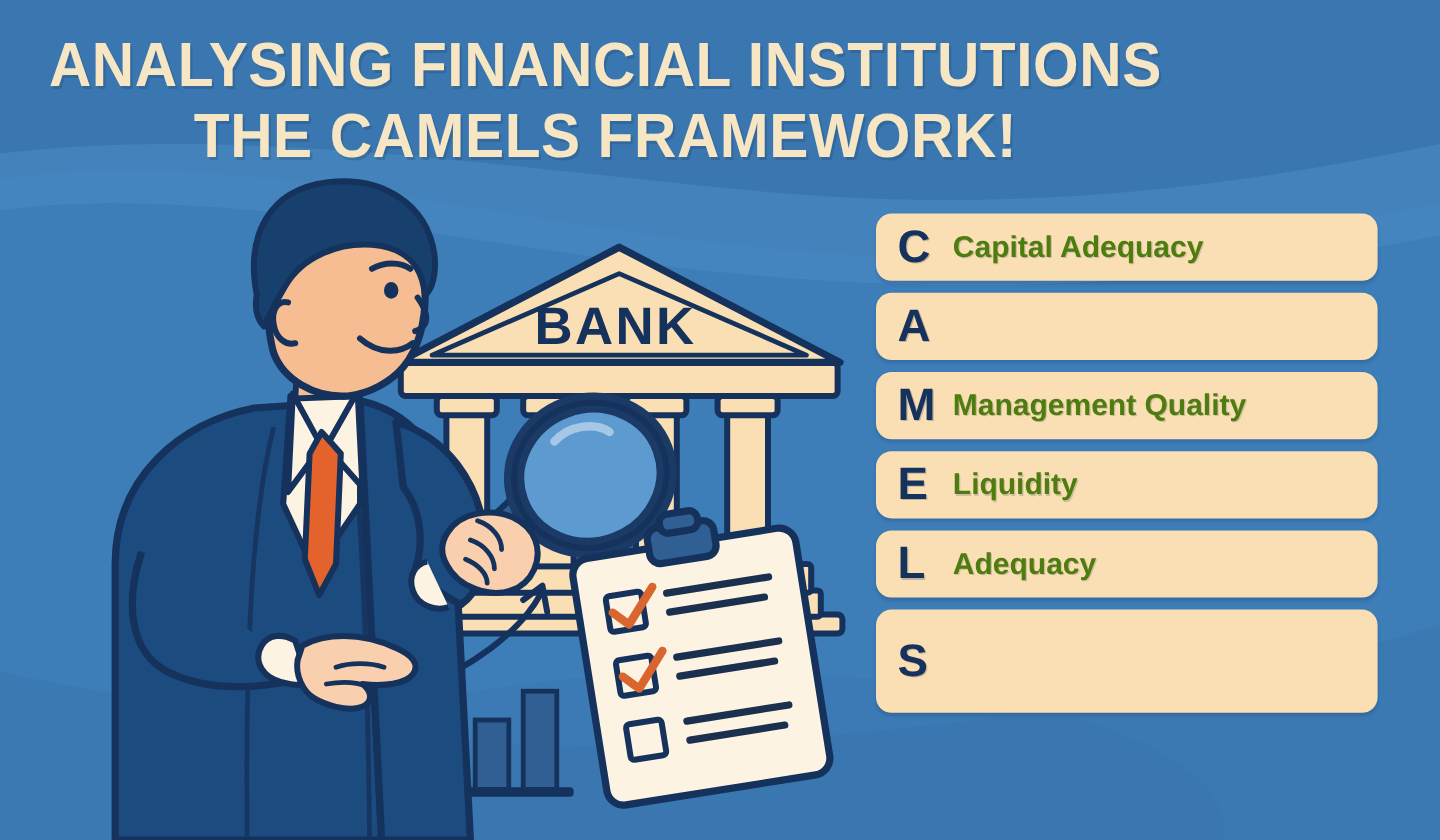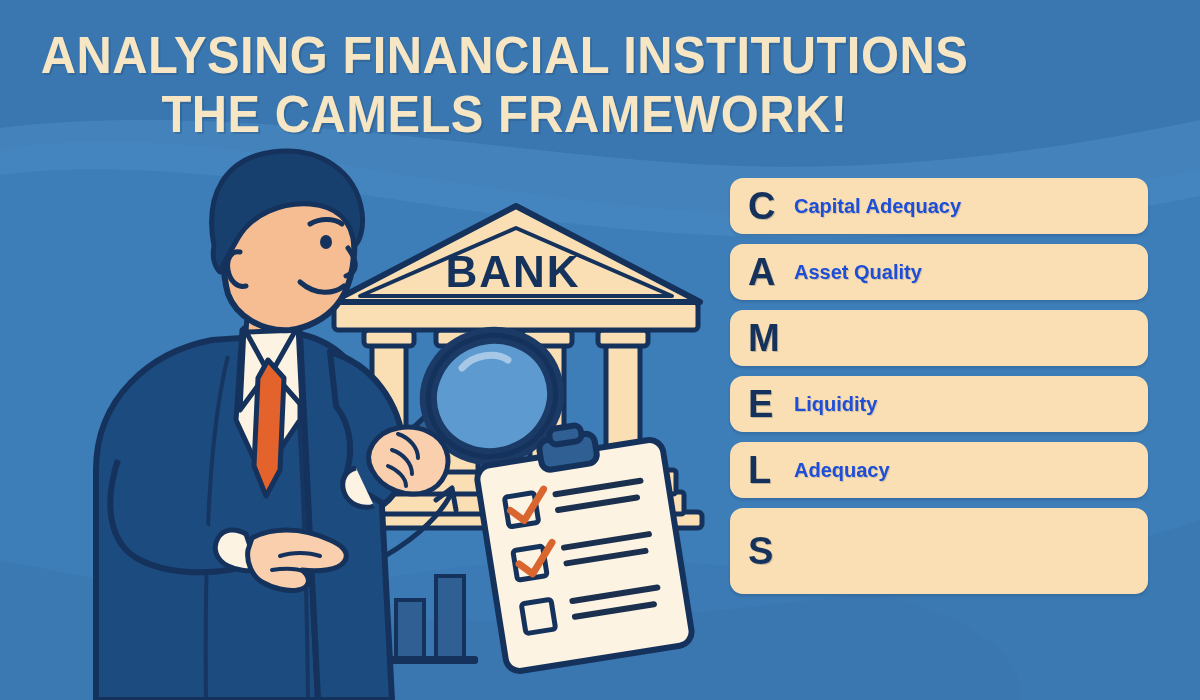--- a/index.html
+++ b/index.html
@@ -69,23 +69,23 @@
     color: #15325c;
     font-weight: 700;
     font-size: 38px;
     line-height: 1;
     width: 46px;
     flex: 0 0 46px;
     text-align: left;
     text-shadow: 1px 1px 0 rgba(20,44,74,0.25);
   }
   .camels-label {
-    color: #1d4ed8;
+    color: #4d7c0f;
     font-weight: 700;
-    font-size: 20px;
+    font-size: 25px;
     line-height: 1.12;
     text-shadow: 1px 1px 0 rgba(20,44,74,0.18);
   }
 
   
   #illustration {
     position: absolute;
     left: 0;
     top: 0;
     width: 1200px;
@@ -249,25 +249,25 @@
 
   <div id="camels-list">
 
     <div class="camels-card">
       <span class="camels-letter">C</span>
       <span class="camels-label">Capital Adequacy</span>
     </div>
 
     <div class="camels-card">
       <span class="camels-letter">A</span>
-      <span class="camels-label">Asset Quality</span>
     </div>
 
     <div class="camels-card">
       <span class="camels-letter">M</span>
+      <span class="camels-label">Management Quality</span>
     </div>
 
     <div class="camels-card">
       <span class="camels-letter">E</span>
       <span class="camels-label">Liquidity</span>
     </div>
 
     <div class="camels-card">
       <span class="camels-letter">L</span>
       <span class="camels-label">Adequacy</span>

